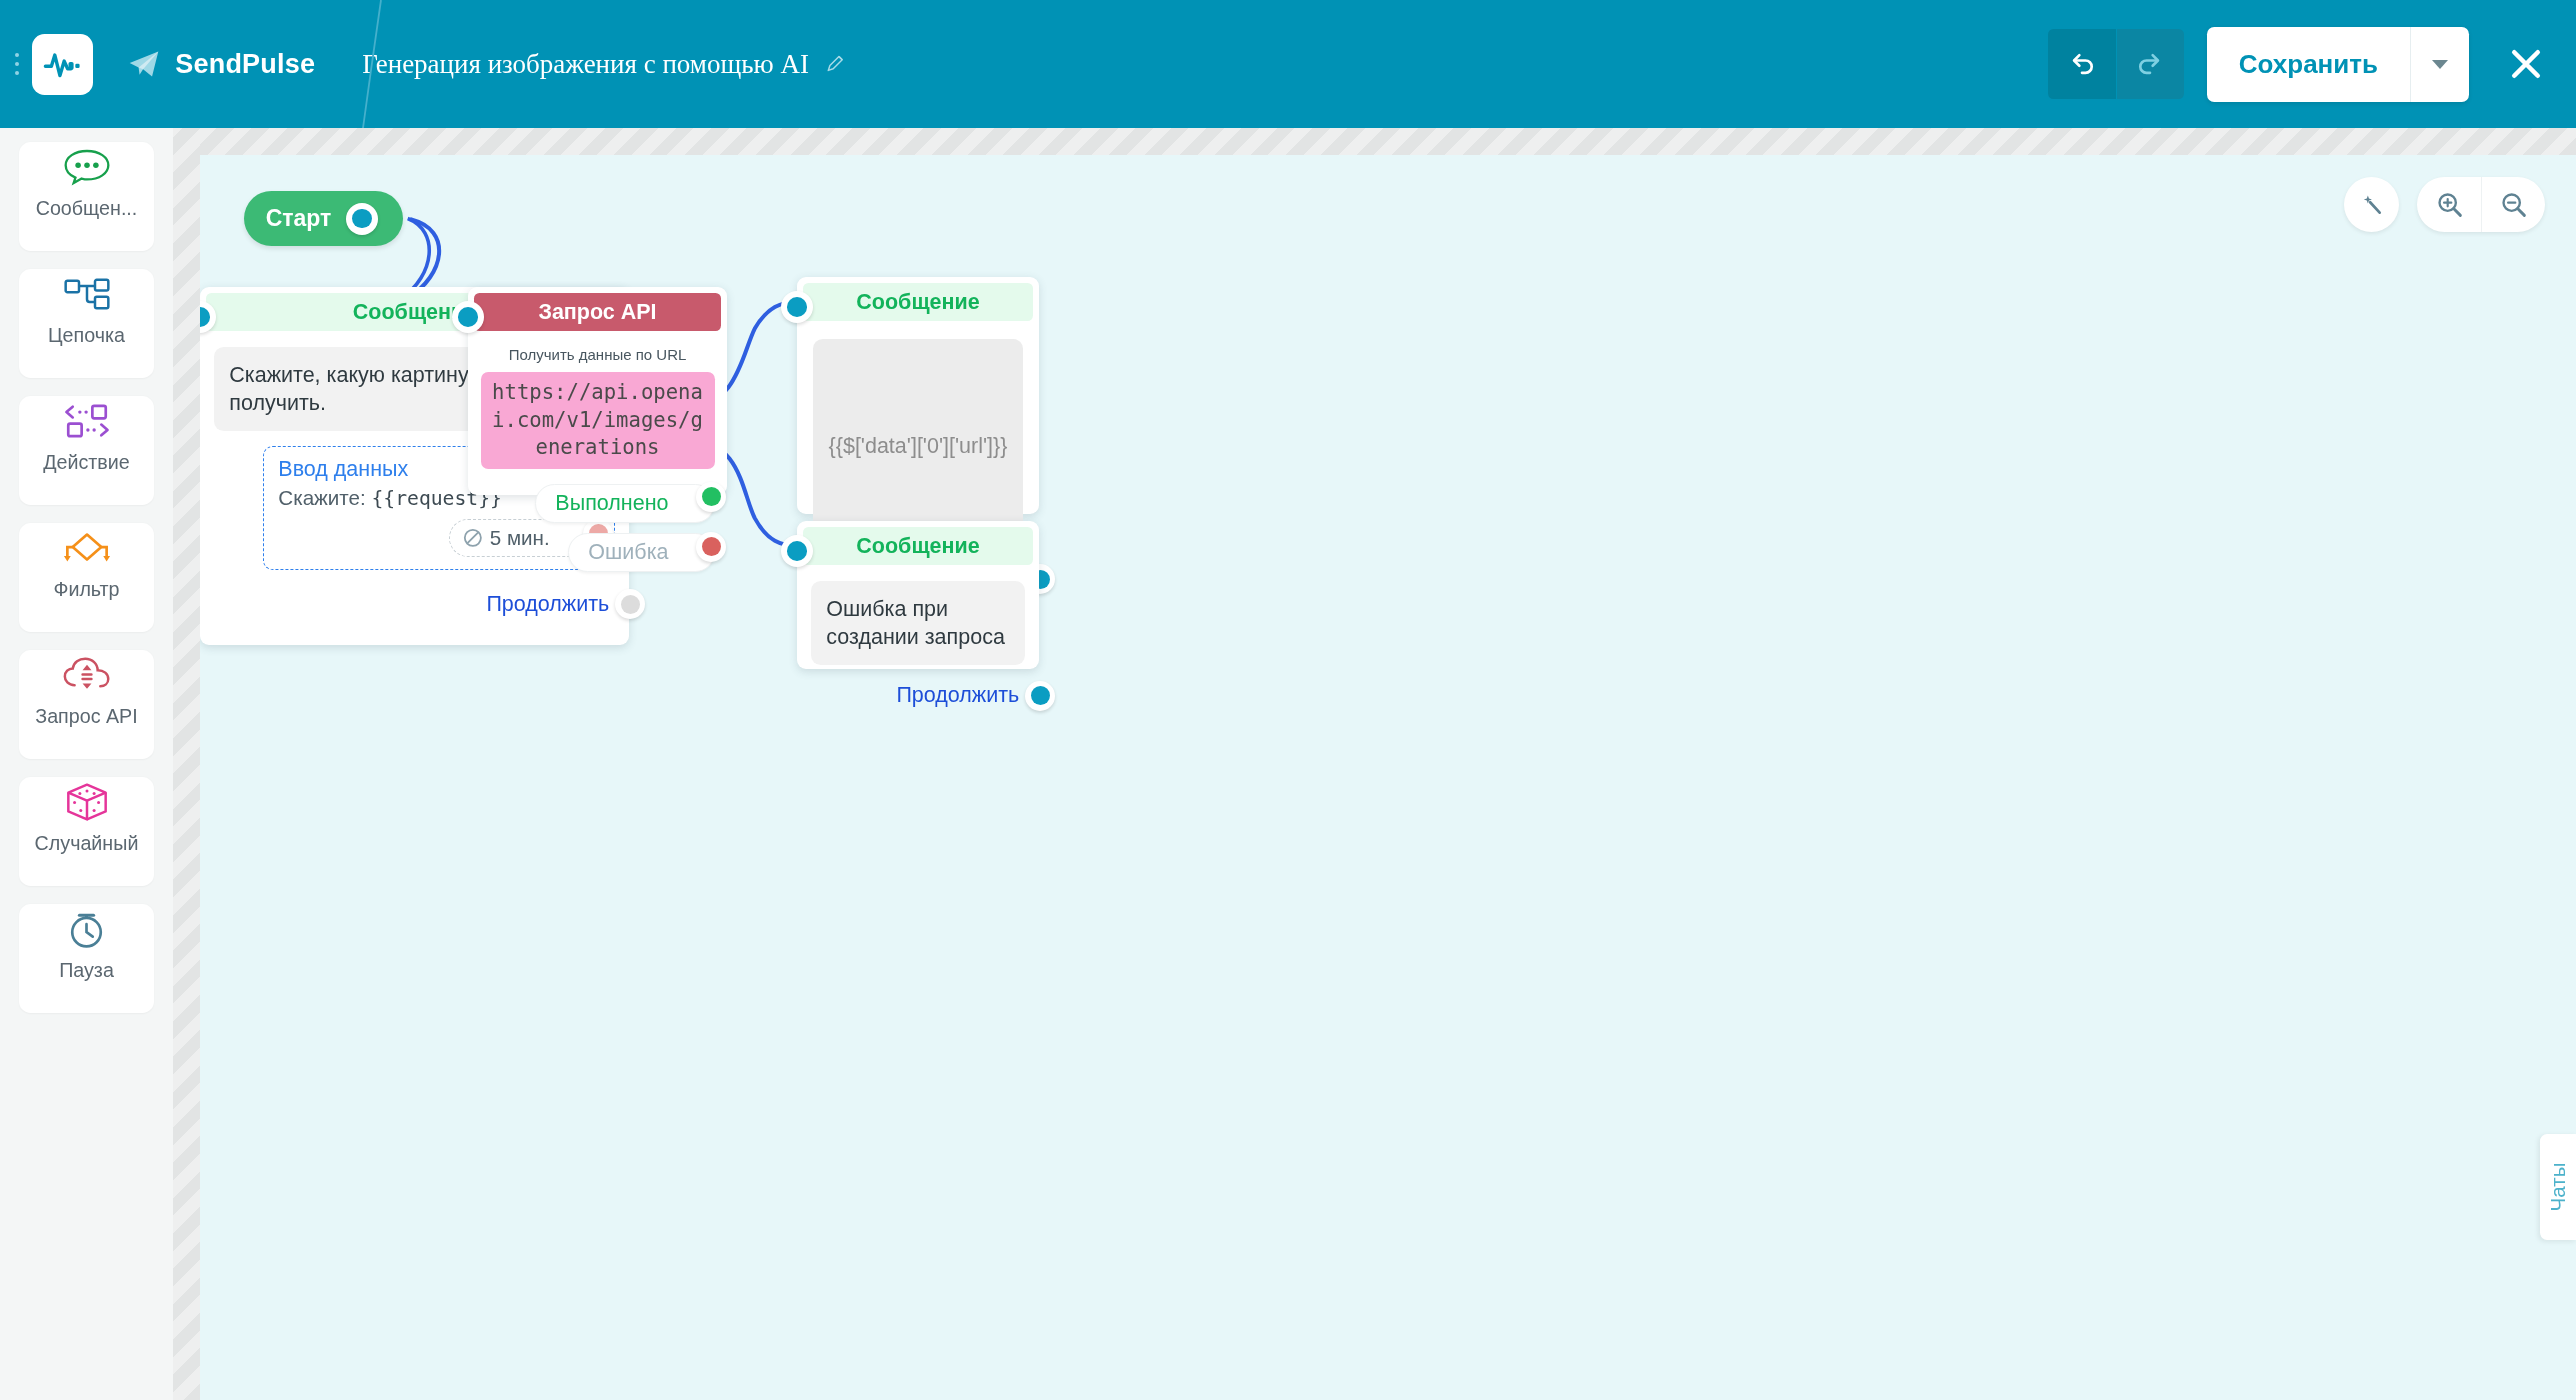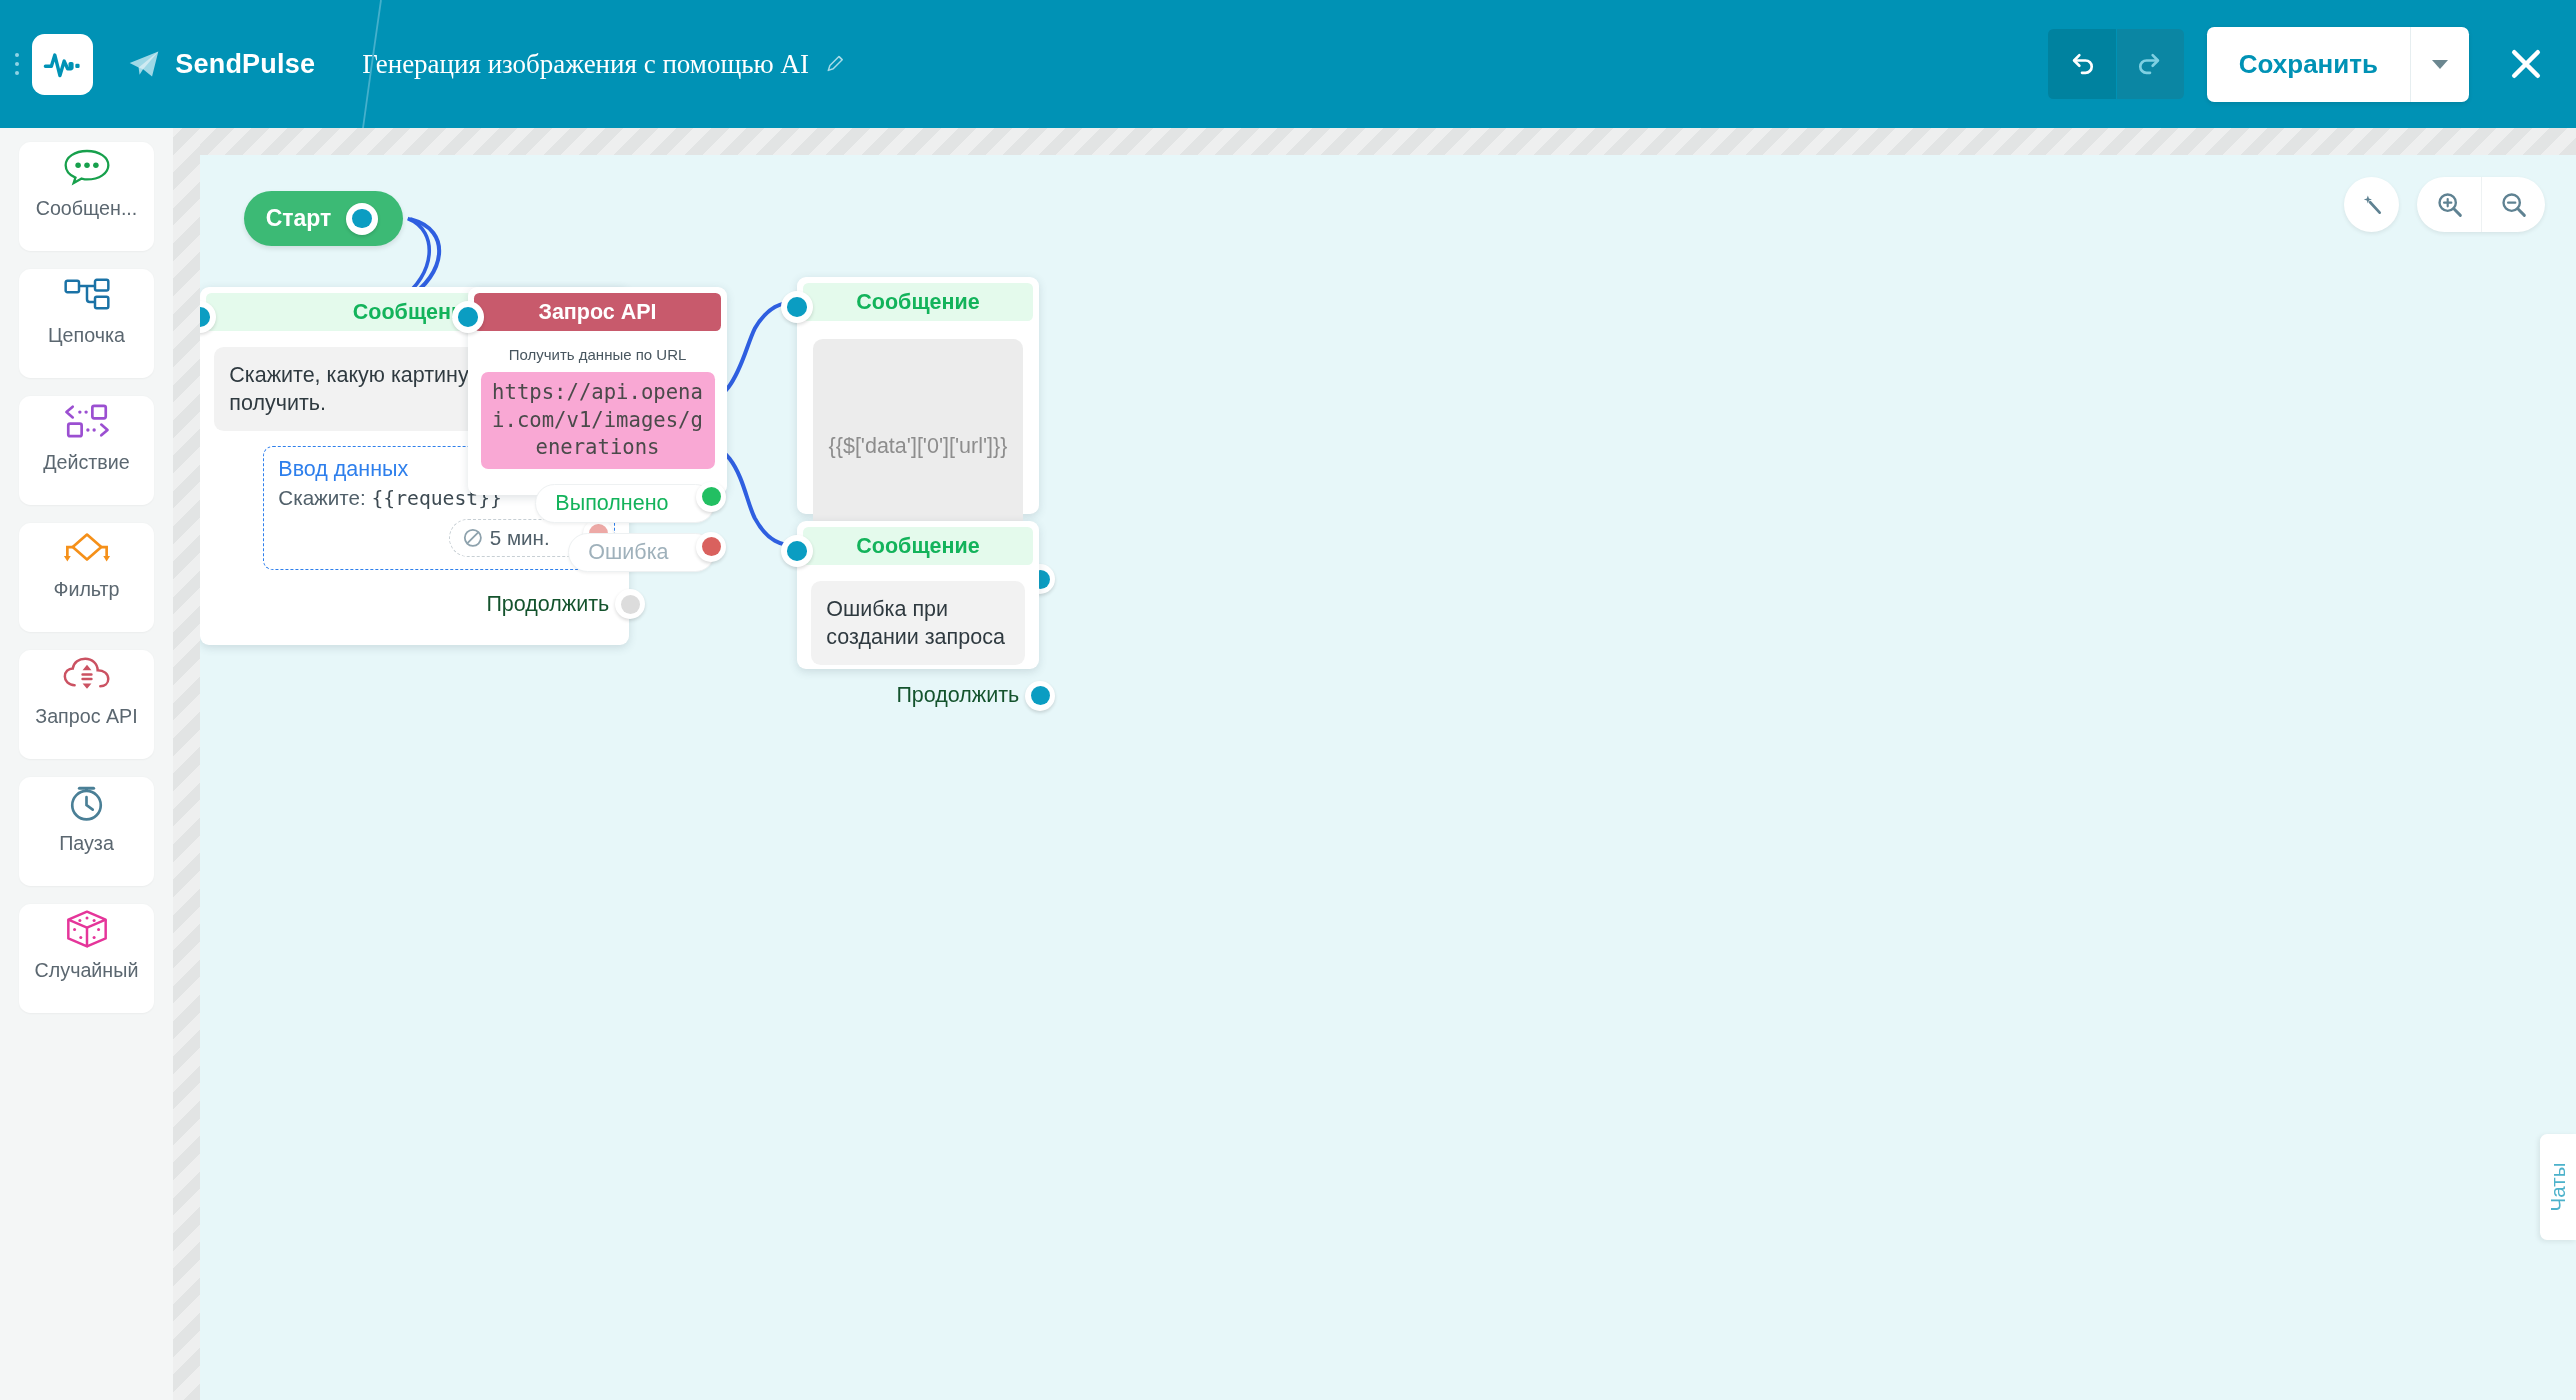--- a/index.html
+++ b/index.html
@@ -174,21 +174,21 @@
 
   .bubble {
     margin: 16px 14.3px 0 14.3px; background: #f2f2f2;
     border-radius: 9.8px; padding: 13.4px 15px;
     font-size: 21.5px; color: #2f3a40; line-height: 1.33;
   }
   .continue-row {
     display: flex; align-items: center; justify-content: flex-end;
     gap: 9px; padding: 0 19.7px 0 0; position: relative;
   }
-  .continue-lbl { font-size: 21.5px; color: #14532d; }
+  .continue-lbl { font-size: 21.5px; color: #1d4ed8; }
   .out-port-grey {
     position: absolute; right: -16px;
     width: 30px; height: 30px; border-radius: 50%; background: #fff;
     box-shadow: 0 1.8px 3.6px rgba(0,0,0,.14);
     display:flex; align-items:center; justify-content:center;
   }
   .out-port-grey i { width: 19px; height: 19px; border-radius:50%; background:#dcdcdc; display:block;}
   .out-port-blue {
     position: absolute; right: -16px;
     width: 30px; height: 30px; border-radius: 50%; background: #fff;
@@ -442,52 +442,52 @@
     <span class="side-icon">
       <svg width="50" height="39" viewBox="0 0 56 44" aria-hidden="true">
         <path d="M14 33 C7 33 3 28 3 23 C3 18 7 14 12 14 C13 7 19 3 26 3 C34 3 40 9 40 16
                  C47 16 52 20 52 26 C52 31 48 34 43 34" fill="none" stroke="#cb5262" stroke-width="2.8" stroke-linecap="round"></path>
         <path d="M28 10 L23 16 H33 Z" fill="#cb5262"></path>
         <path d="M23 21 H33 M23 26 H33" stroke="#cb5262" stroke-width="2.8" stroke-linecap="round"></path>
         <path d="M23 31 L28 37 L33 31 Z" fill="#cb5262"></path>
       </svg>
     </span>
     <span class="side-label">Запрос API</span>
-  </div>
-
-  <div class="side-item">
-    <span class="side-icon">
-      <svg width="45" height="41" viewBox="0 0 50 46" aria-hidden="true">
-        <circle cx="25" cy="26" r="16" fill="none" stroke="#4a7f96" stroke-width="3"></circle>
-        <path d="M25 17 V26 L32 31" fill="none" stroke="#4a7f96" stroke-width="3" stroke-linecap="round"></path>
-        <path d="M17 7 H33" stroke="#4a7f96" stroke-width="3.4" stroke-linecap="round"></path>
-        <path d="M25 7 V10" stroke="#4a7f96" stroke-width="3.4"></path>
-      </svg>
-    </span>
-    <span class="side-label">Пауза</span>
   </div>
 
   <div class="side-item">
     <span class="side-icon">
       <svg width="48" height="43" viewBox="0 0 54 48" aria-hidden="true">
         <path d="M27 4 L48 13 L27 22 L6 13 Z" fill="none" stroke="#e5359a" stroke-width="2.8" stroke-linejoin="round"></path>
         <path d="M6 13 V34 L27 43 V22" fill="none" stroke="#e5359a" stroke-width="2.8" stroke-linejoin="round"></path>
         <path d="M48 13 V34 L27 43" fill="none" stroke="#e5359a" stroke-width="2.8" stroke-linejoin="round"></path>
         <circle cx="27" cy="11" r="1.7" fill="#e5359a"></circle>
         <circle cx="19" cy="14" r="1.7" fill="#e5359a"></circle>
         <circle cx="35" cy="14" r="1.7" fill="#e5359a"></circle>
         <circle cx="13" cy="24" r="1.7" fill="#e5359a"></circle>
         <circle cx="20" cy="33" r="1.7" fill="#e5359a"></circle>
         <circle cx="40" cy="24" r="1.7" fill="#e5359a"></circle>
         <circle cx="35" cy="33" r="1.7" fill="#e5359a"></circle>
       </svg>
     </span>
     <span class="side-label">Случайный</span>
   </div>
 
+  <div class="side-item">
+    <span class="side-icon">
+      <svg width="45" height="41" viewBox="0 0 50 46" aria-hidden="true">
+        <circle cx="25" cy="26" r="16" fill="none" stroke="#4a7f96" stroke-width="3"></circle>
+        <path d="M25 17 V26 L32 31" fill="none" stroke="#4a7f96" stroke-width="3" stroke-linecap="round"></path>
+        <path d="M17 7 H33" stroke="#4a7f96" stroke-width="3.4" stroke-linecap="round"></path>
+        <path d="M25 7 V10" stroke="#4a7f96" stroke-width="3.4"></path>
+      </svg>
+    </span>
+    <span class="side-label">Пауза</span>
+  </div>
+
 </div>
 
 <div id="canvas-wrap">
   <div class="stripes" id="stripe-top"></div>
   <div class="stripes" id="stripe-left"></div>
 
   <div id="canvas">
 
     <svg id="edges" aria-hidden="true" viewBox="0 0 2657 1393" width="2377" height="1246">
       <defs>

